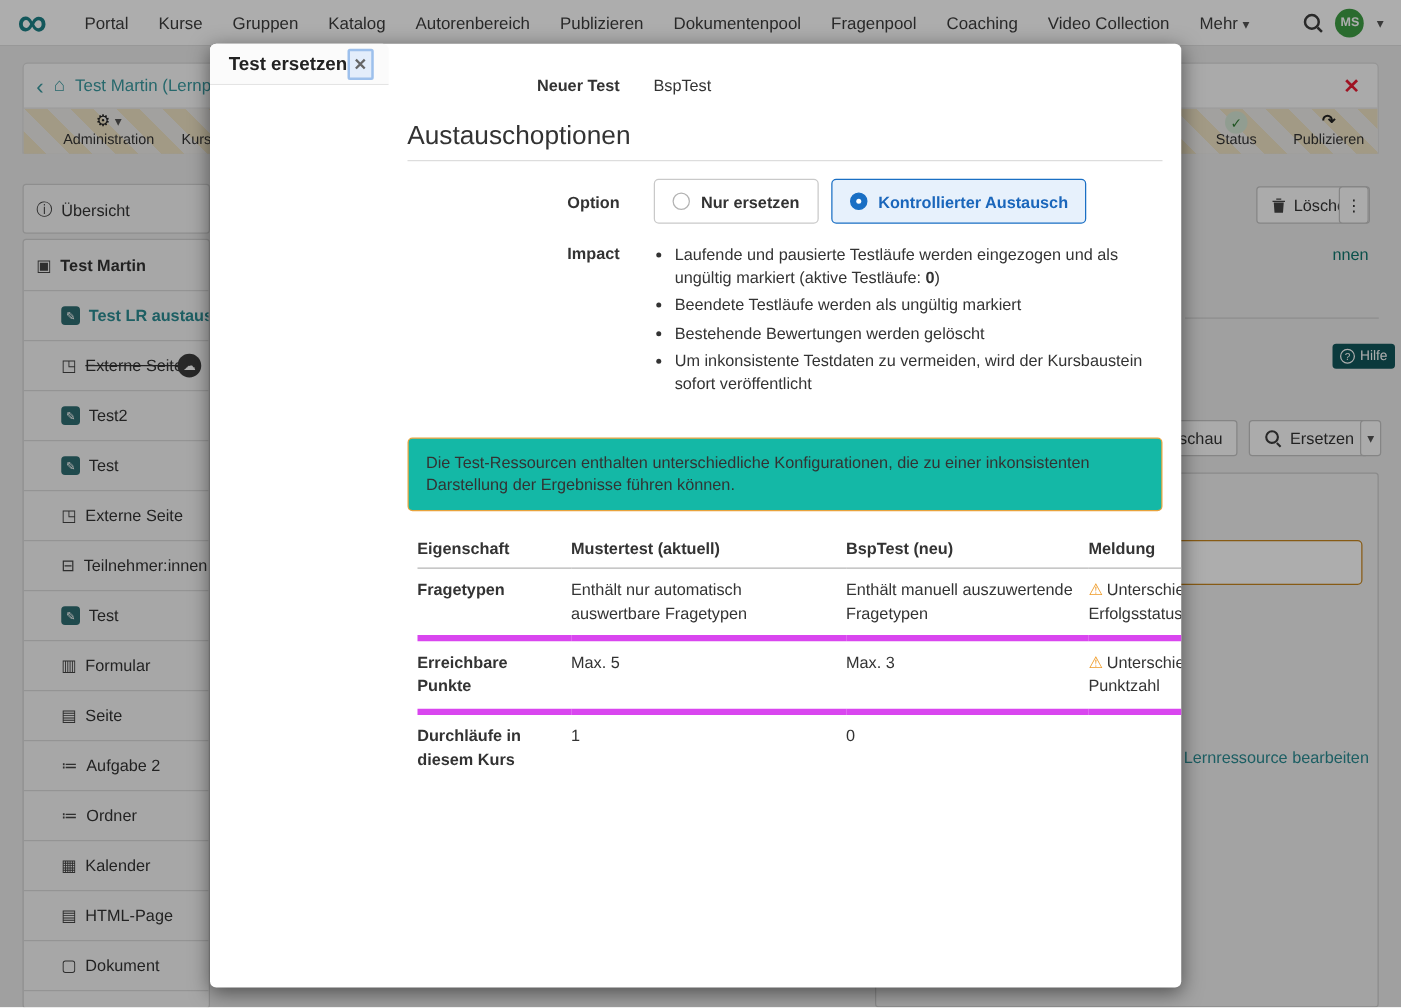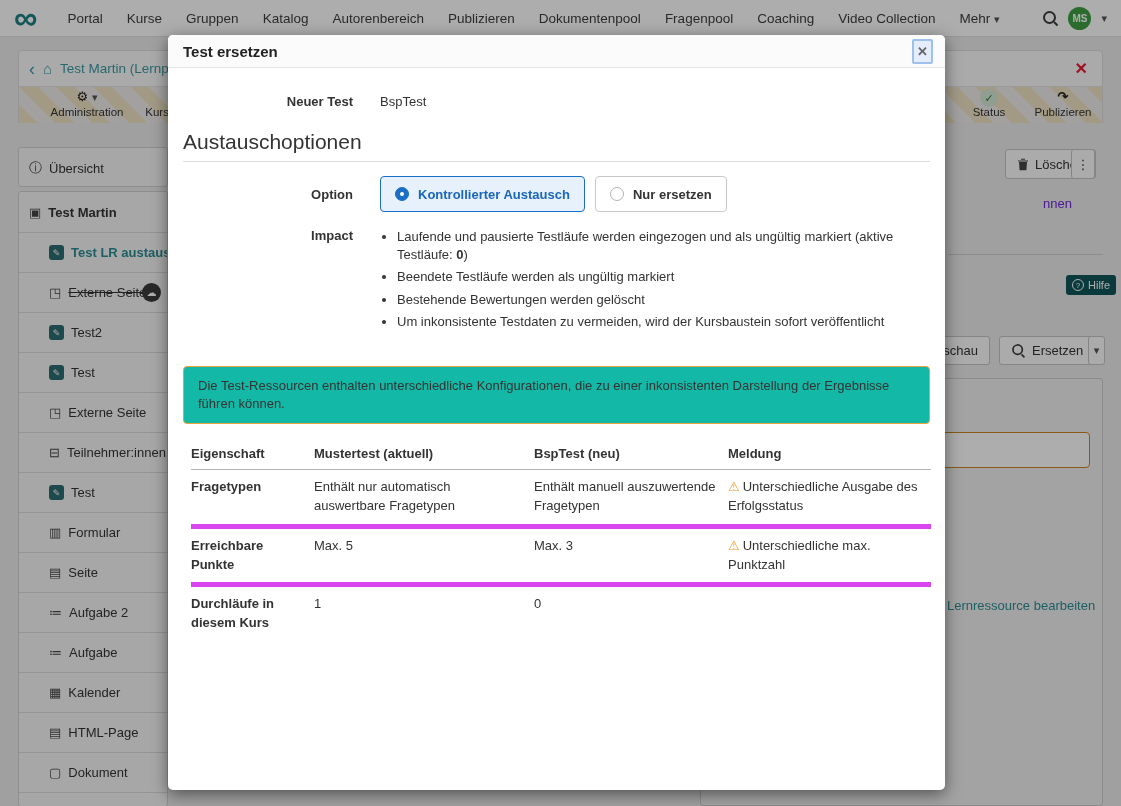--- a/index.html
+++ b/index.html
@@ -57,27 +57,27 @@
   .rdivider { position:absolute; left:948px; top:254px; width:155px; height:1px; background:#cfcfcf; }
   .hilfe { position:absolute; left:1066px; top:275px; height:20px; background:#11565b; color:#fff;
            border-radius:3px; font-size:11px; display:flex; align-items:center; gap:4px; padding:0 6px; }
   .qcirc { width:12px; height:12px; border:1px solid #fff; border-radius:50%; font-size:8px;
            display:inline-flex; align-items:center; justify-content:center; }
   .rpanel { position:absolute; left:700px; top:378px; width:403px; height:428px; background:#f1f1f1;
             border:1px solid #cccccc; border-radius:3px; }
   .orange-input { position:absolute; left:700px; top:432px; width:390px; height:36px; background:#ffffff;
                   border:1px solid #c8861f; border-radius:4px; }
   .res-link { position:absolute; left:947px; top:598px; font-size:13px; color:#2c8c93; }
-  .frag { position:absolute; font-size:13px; color:#6d28d9; }
+  .frag { position:absolute; font-size:13px; color:#0f766e;margin-left:23px; }
 
   .overlay { position:absolute; inset:0; background:rgba(0,0,0,0.32); z-index:5; }
 
   
   .modal { position:absolute; left:168px; top:35px; width:777px; height:755px; background:#fff;
-           border-radius:5px; box-shadow:0 4px 16px rgba(0,0,0,0.5); z-index:10; display:flex; flex-direction:column; }
+           border-radius:5px; box-shadow:0 4px 16px rgba(0,0,0,0.5); z-index:10; display:flex; }
   .mhead { height:33px; background:#fbfbfb; border-bottom:1px solid #e4e4e4; border-radius:5px 5px 0 0;
            display:flex; align-items:center; padding:0 12px 0 15px; }
   .mtitle { font-size:15px; font-weight:bold; color:#222; }
   .mclose { margin-left:auto; width:21px; height:25px; border:2px solid #9dc0ec; background:#e3edfb;
             border-radius:2px; color:#666; font-size:13px; font-weight:bold;
             display:flex; align-items:center; justify-content:center; }
   .mbody { flex:1; padding:24px 15px 0 15px; overflow:hidden; }
   .frow { display:flex; margin-bottom:21px; }
   .flabel { flex:0 0 170px; text-align:right; margin-right:27px; font-size:13px; font-weight:bold; color:#333; padding-top:2px; }
   .fval { font-size:13px; color:#333; padding-top:2px; flex:1; min-width:0; }
@@ -201,21 +201,21 @@
     <div class="titem child">
       <span class="ticon">▤</span>
       <span class="tlabel">Seite</span>
     </div>
     <div class="titem child">
       <span class="ticon">≔</span>
       <span class="tlabel">Aufgabe 2</span>
     </div>
     <div class="titem child">
       <span class="ticon">≔</span>
-      <span class="tlabel">Aufgabe</span>
+      <span class="tlabel">Ordner</span>
     </div>
     <div class="titem child">
       <span class="ticon">▦</span>
       <span class="tlabel">Kalender</span>
     </div>
     <div class="titem child">
       <span class="ticon">▤</span>
       <span class="tlabel">HTML-Page</span>
     </div>
     <div class="titem child">
@@ -270,27 +270,27 @@
         <div class="flabel">Neuer Test</div>
         <div class="fval">BspTest</div>
       </div>
 
       <h2 class="sect">Austauschoptionen</h2>
 
       <div class="frow" style="margin-bottom:14px;">
         <div class="flabel" style="padding-top:11px;">Option</div>
         <div class="fval" style="padding-top:0;">
           <div class="cards">
+            <div class="ocard">
+              <span class="radio"></span>
+              <span>Nur ersetzen</span>
+            </div>
             <div class="ocard sel">
               <span class="radio on"></span>
               <span>Kontrollierter Austausch</span>
-            </div>
-            <div class="ocard">
-              <span class="radio"></span>
-              <span>Nur ersetzen</span>
             </div>
           </div>
         </div>
       </div>
 
       <div class="frow" style="margin-bottom:6px;">
         <div class="flabel">Impact</div>
         <div class="fval">
           <ul class="impact">
             <li><span>Laufende und pausierte Testläufe werden eingezogen und als ungültig markiert (aktive Testläufe: </span><b>0</b><span>)</span></li>

